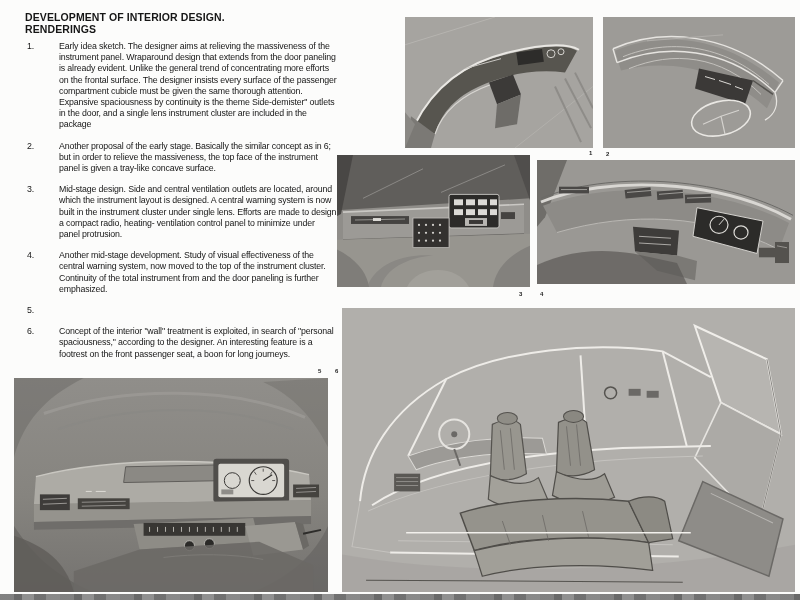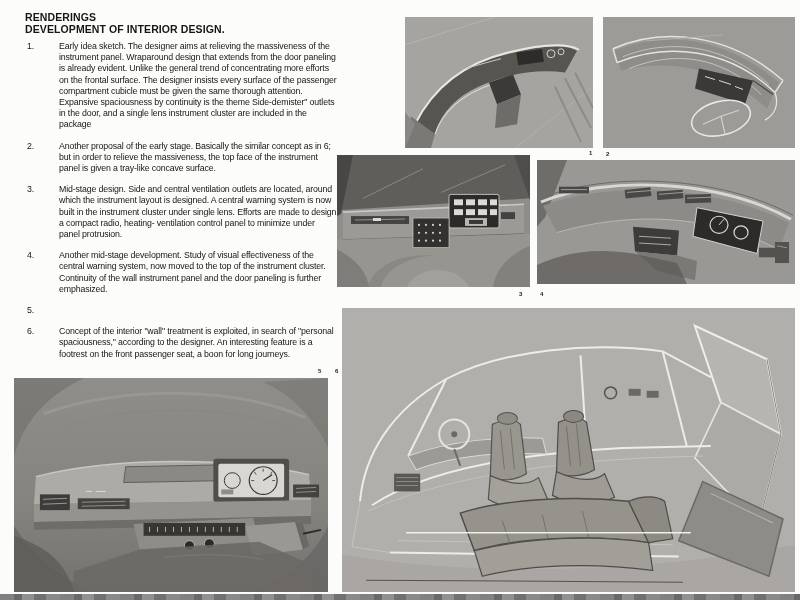--- a/index.html
+++ b/index.html
@@ -26,39 +26,39 @@
     opacity:0.85;
   }
 </style>
 </head>
 <body>
 
 <div class="page">
 
   <div class="text-col">
     <div class="title">
+      <div>DEVELOPMENT OF INTERIOR DESIGN.</div>
       <div>RENDERINGS</div>
-      <div>DEVELOPMENT OF INTERIOR DESIGN.</div>
     </div>
     <div class="items">
       <div class="item">
         <div class="num">1.</div>
         <div class="txt">Early idea sketch. The designer aims at relieving the massiveness of the instrument panel. Wraparound design that extends from the door paneling is already evident. Unlike the general trend of concentrating more efforts on the frontal surface. The designer insists every surface of the passenger compartment cubicle must be given the same thorough attention. Expansive spaciousness by continuity is the theme Side-demister" outlets in the door, and a single lens instrument cluster are included in the package</div>
       </div>
       <div class="item">
         <div class="num">2.</div>
         <div class="txt">Another proposal of the early stage. Basically the similar concept as in 6; but in order to relieve the massiveness, the top face of the instrument panel is given a tray-like concave surface.</div>
       </div>
       <div class="item">
         <div class="num">3.</div>
         <div class="txt">Mid-stage design. Side and central ventilation outlets are located, around which the instrument layout is designed. A central warning system is now built in the instrument cluster under single lens. Efforts are made to design a compact radio, heating- ventilation control panel to minimize under panel protrusion.</div>
       </div>
       <div class="item">
         <div class="num">4.</div>
-        <div class="txt">Another mid-stage development. Study of visual effectiveness of the central warning system, now moved to the top of the instrument cluster. Continuity of the wall instrument panel and the door paneling is further emphasized.</div>
+        <div class="txt">Another mid-stage development. Study of visual effectiveness of the central warning system, now moved to the top of the instrument cluster. Continuity of the total instrument from and the door paneling is further emphasized.</div>
       </div>
       <div class="item">
         <div class="num">5.</div>
       </div>
       <div class="item">
         <div class="num">6.</div>
         <div class="txt">Concept of the interior "wall" treatment is exploited, in search of "personal spaciousness," according to the designer. An interesting feature is a footrest on the front passenger seat, a boon for long journeys.</div>
       </div>
     </div>
   </div>

